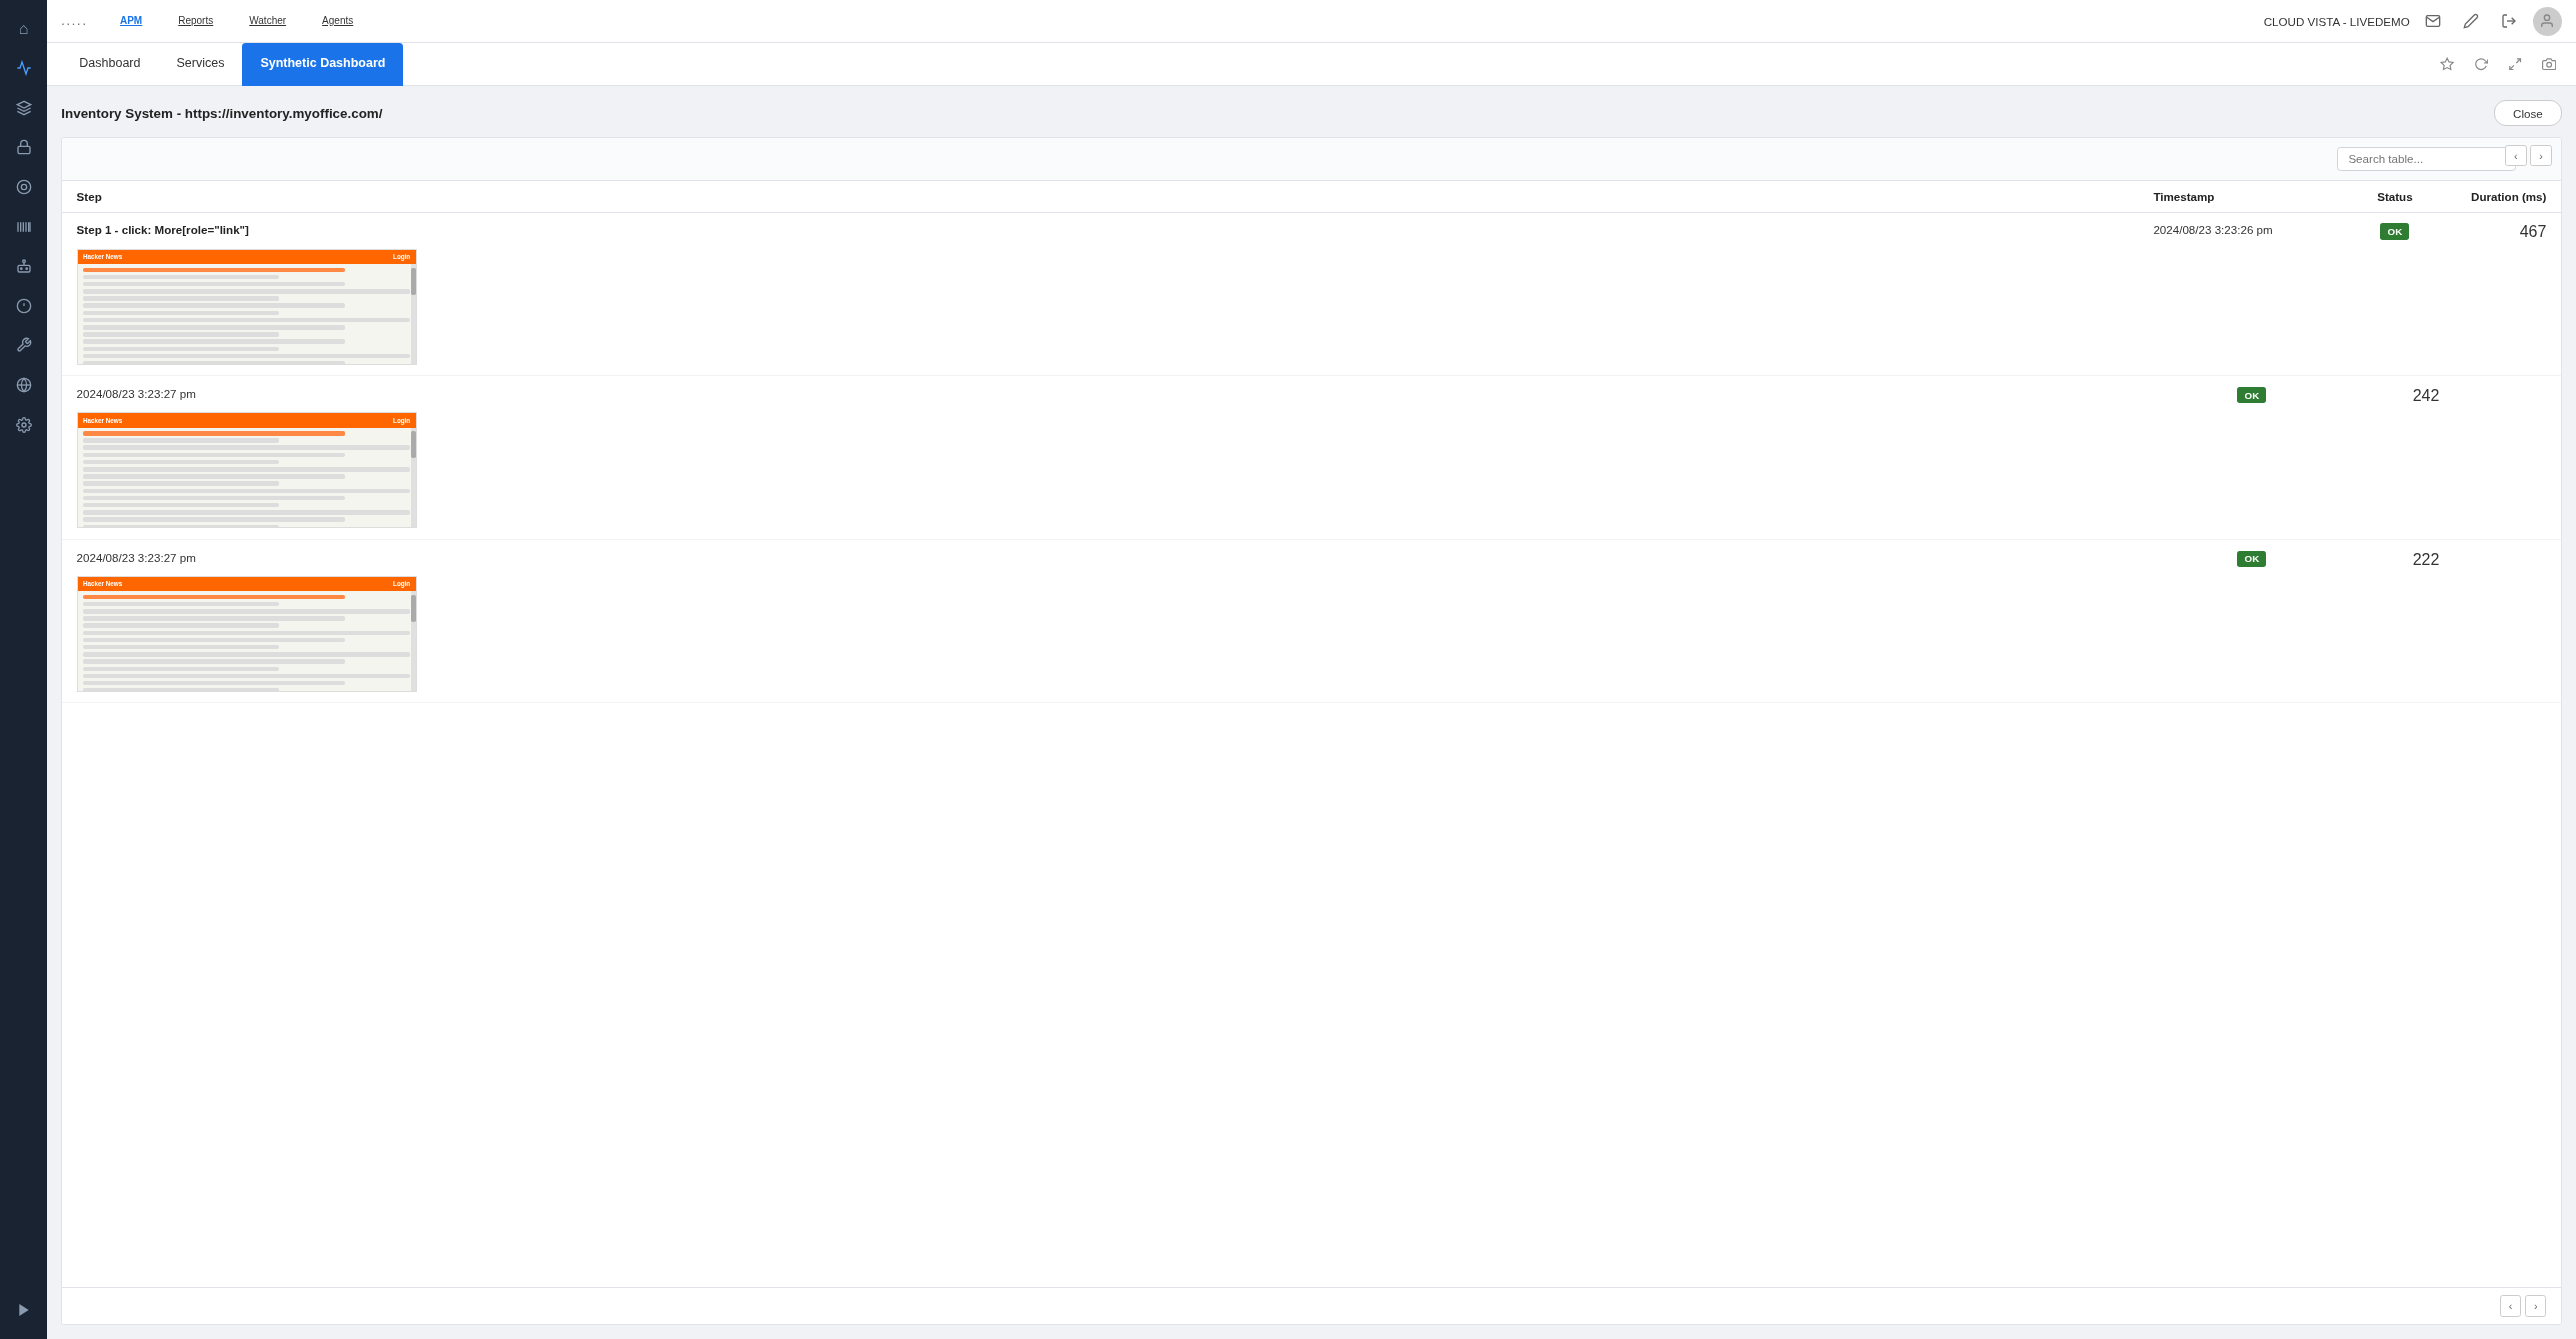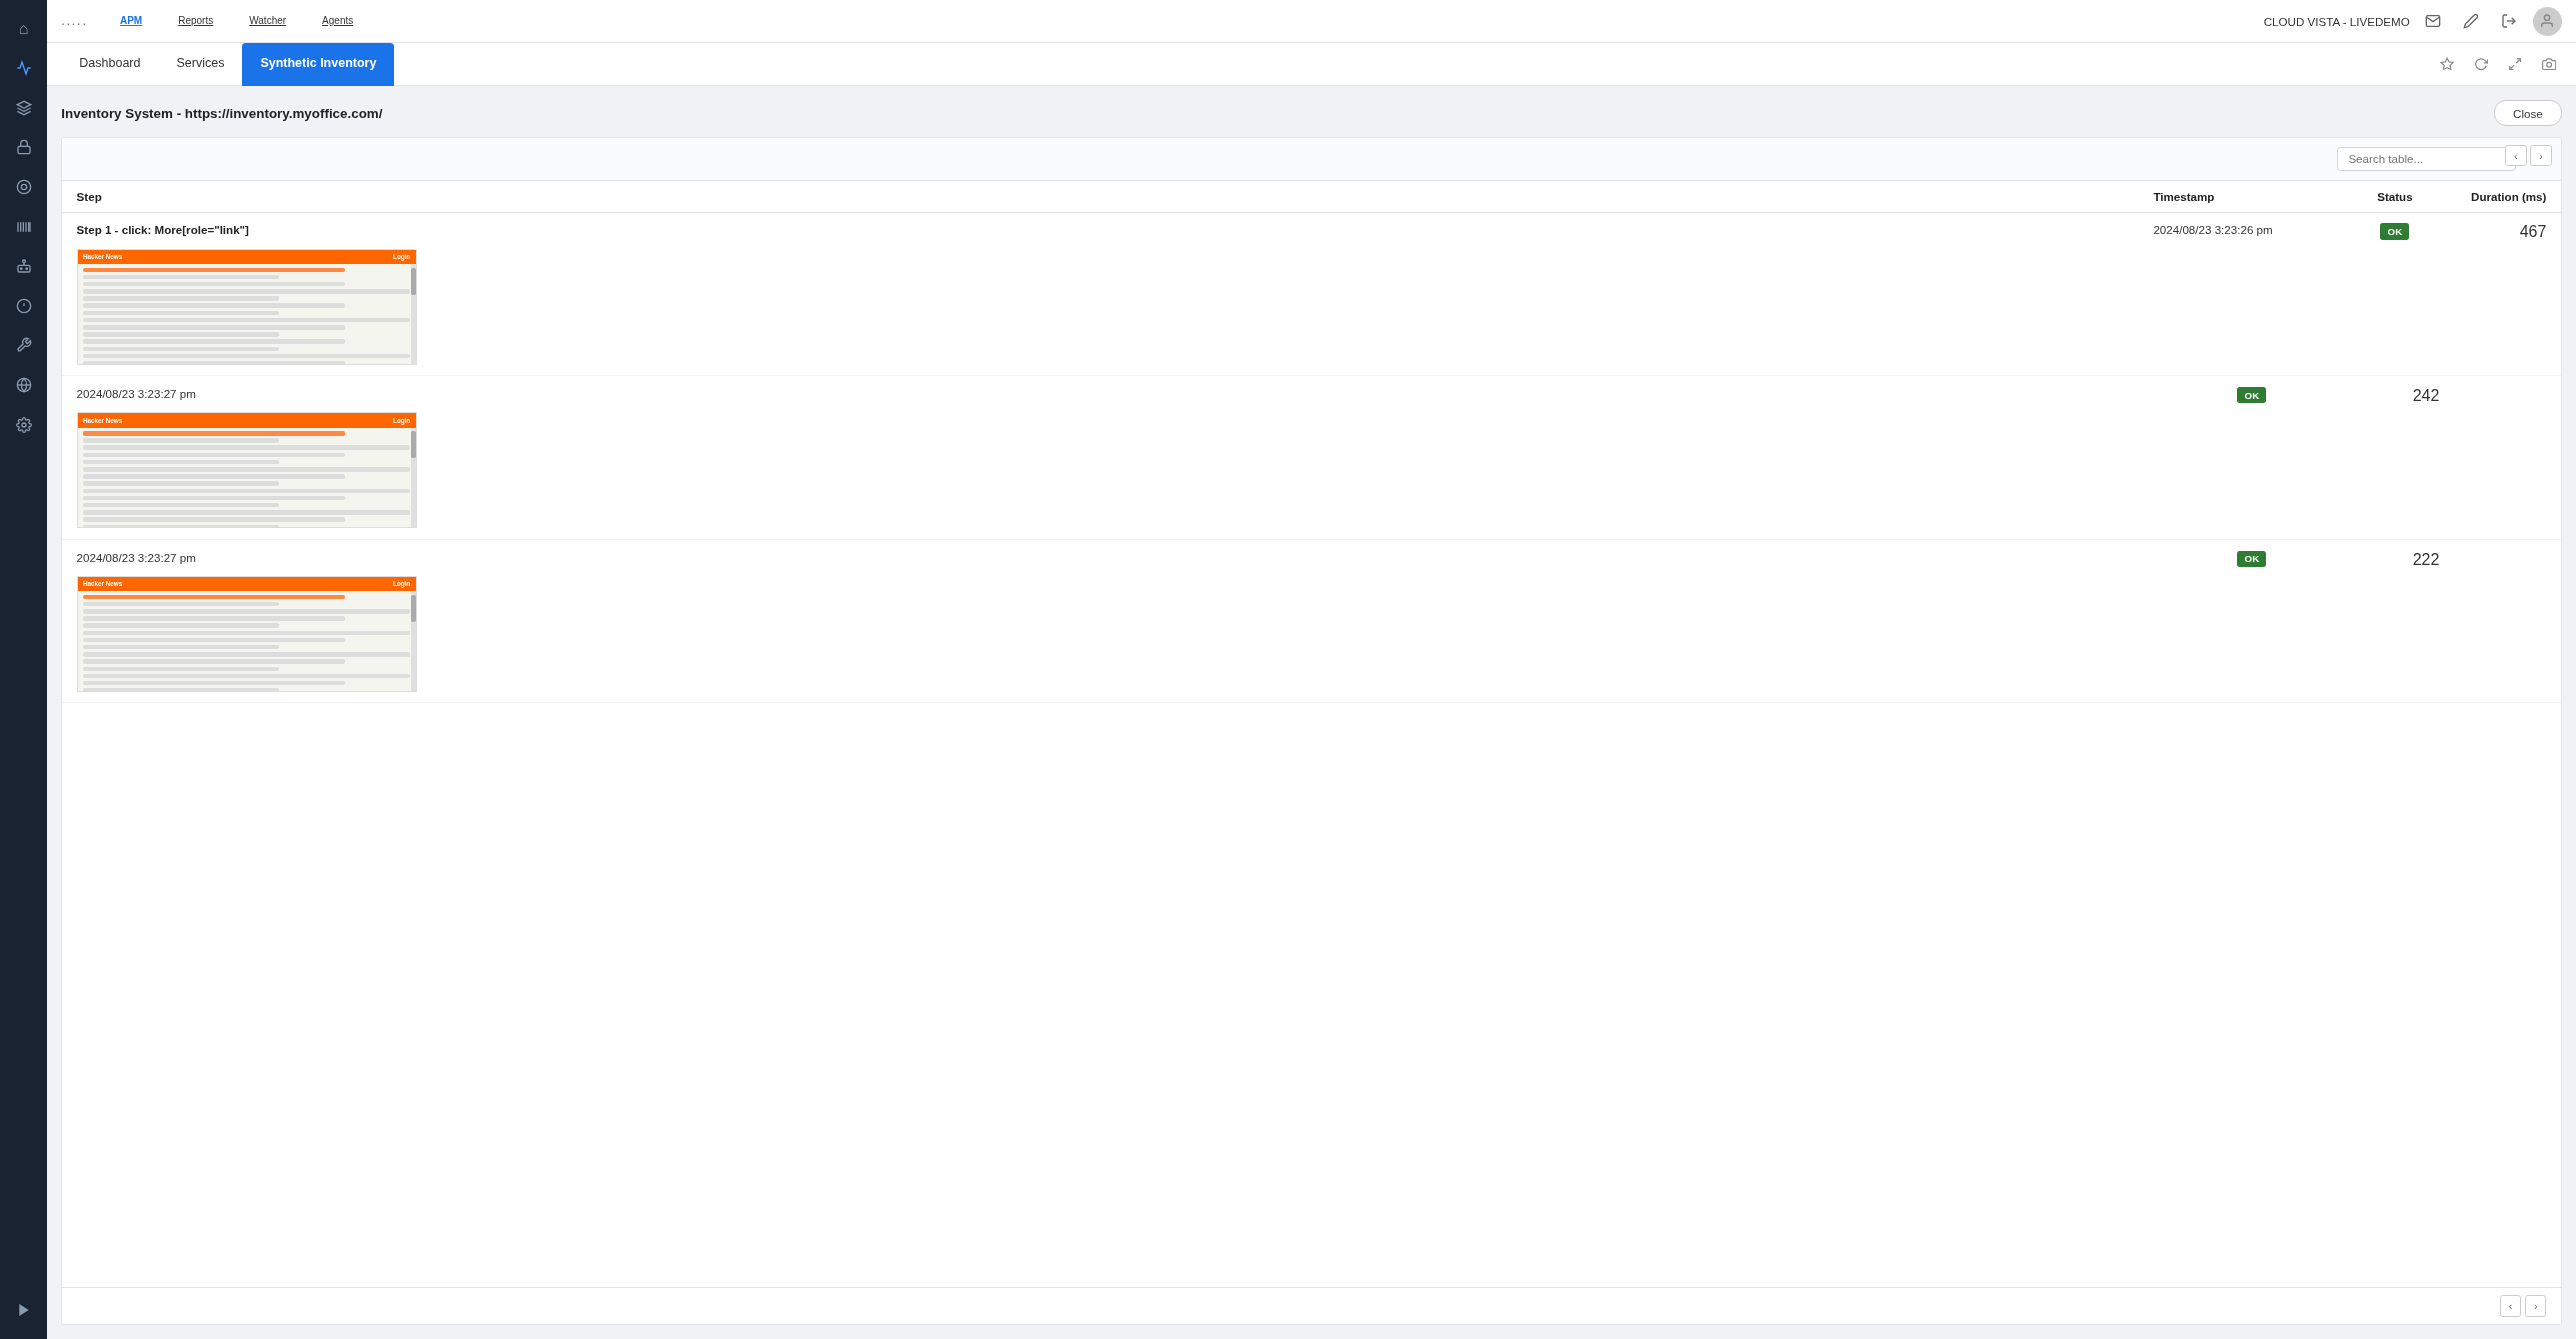--- a/index.html
+++ b/index.html
@@ -440,21 +440,21 @@
             <circle cx="12" cy="7" r="4"></circle>
           </svg>
       </div>
     </div>
   </div>
 
   <div class="sub-nav">
     <div class="sub-nav-left">
       <div class="sub-tab">Dashboard</div>
       <div class="sub-tab">Services</div>
-      <div class="sub-tab active">Synthetic Inventory</div>
+      <div class="sub-tab active">Synthetic Dashboard</div>
     </div>
     <div class="sub-nav-right">
       <div class="sub-nav-icon">
         <svg width="14.3" height="14.3" viewBox="0 0 24 24" fill="none" stroke="#888" stroke-width="2">
             <polygon points="12 2 15.09 8.26 22 9.27 17 14.14 18.18 21.02 12 17.77 5.82 21.02 7 14.14 2 9.27 8.91 8.26 12 2"></polygon>
           </svg>
       </div>
       <div class="sub-nav-icon">
         <svg width="14.3" height="14.3" viewBox="0 0 24 24" fill="none" stroke="#888" stroke-width="2">
             <polyline points="23 4 23 10 17 10"></polyline>

